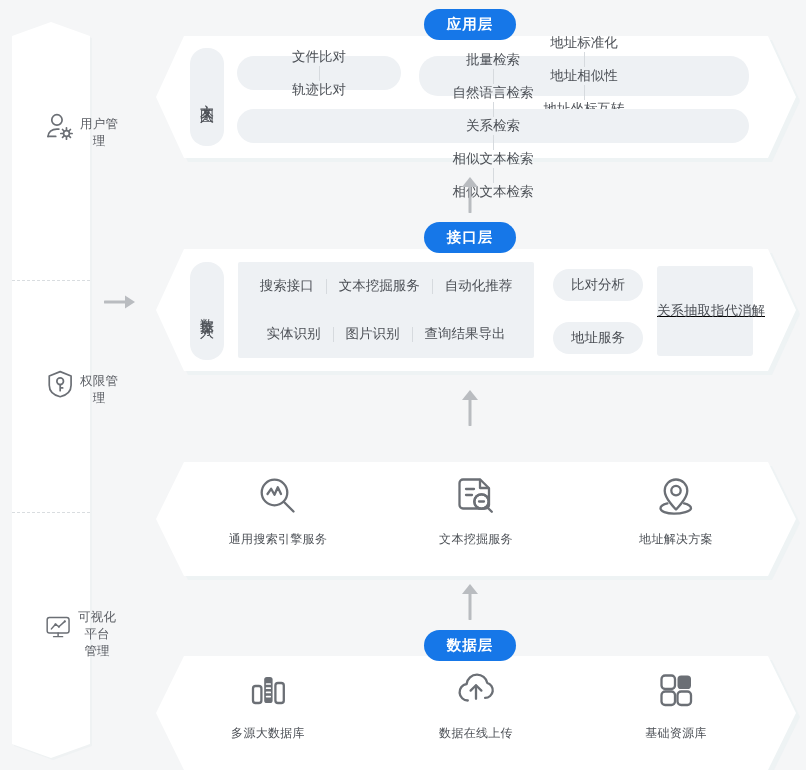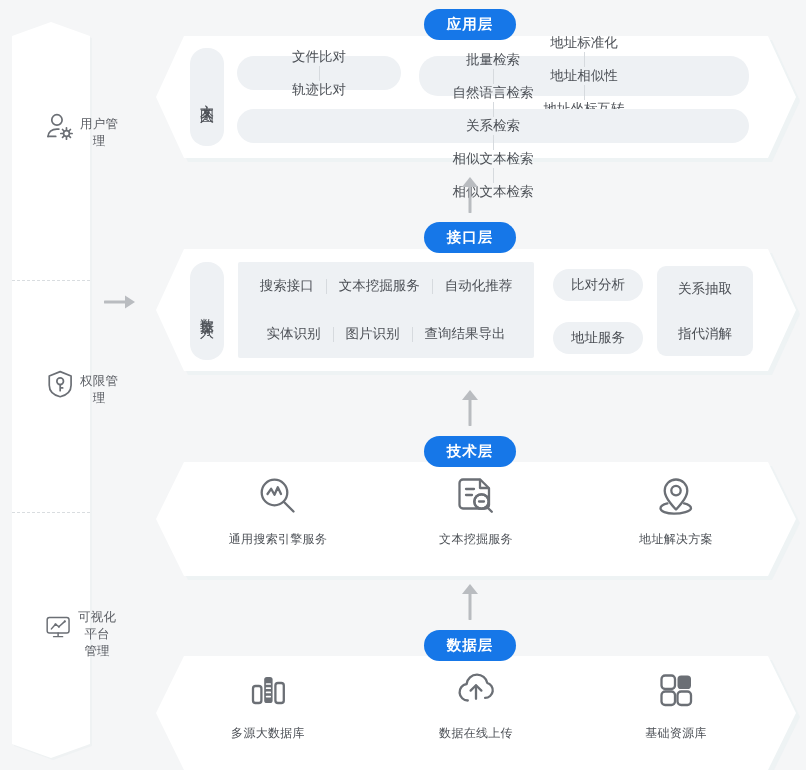--- a/index.html
+++ b/index.html
@@ -92,22 +92,22 @@
   }
   .gridgroup{
     position:absolute;z-index:6;background:#eef1f4;border-radius:2px;
     display:grid;grid-template-rows:1fr 1fr;align-items:center;
   }
   .gridgroup .grow{display:flex;align-items:center;justify-content:center;}
   .gridgroup .ci{font-size:13.5px;color:#4c5056;white-space:nowrap;padding:0 12px;}
   .gridgroup .sep{width:1px;height:15px;background:#d6dade;flex:none;}
 
   .stackgroup{
-    position:absolute;z-index:6;background:#eef1f4;border-radius:9px;
-    display:flex;flex-direction:column;align-items:center;justify-content:space-around;
+    position:absolute;z-index:6;background:#eef1f4;border-radius:3px;
+    display:flex;flex-direction:row;align-items:center;justify-content:space-around;text-decoration:underline;
   }
   .stackgroup .ci{font-size:13.5px;color:#4c5056;white-space:nowrap;}
 
   
   .svc{
     position:absolute;z-index:6;width:150px;
     display:flex;flex-direction:column;align-items:center;
   }
   .svc .v-ico{width:46px;height:46px;display:block;margin-bottom:12px;}
   .svc .v-label{font-size:12px;color:#4c5056;letter-spacing:.3px;}
@@ -251,21 +251,20 @@
   <span class="uparrow" style="left:459px;top:388px;">
     <svg viewBox="0 0 22 38" fill="none">
       <path d="M11 37V10" stroke="#b9bcc0" stroke-width="3" stroke-linecap="round"></path>
       <path d="M3 12 11 2l8 10z" fill="#b9bcc0"></path>
     </svg>
   </span>
 
   <div class="panel-glow hexclip" style="left:160px;top:466px;width:640px;height:114px;"></div>
   <div class="panel hexclip" style="left:156px;top:462px;width:640px;height:114px;"></div>
 
-  <div class="badge" style="left:424px;top:436px;">技术层</div>
 
   <div class="svc" style="left:203px;top:473px;">
     <span class="v-ico">
       <svg viewBox="0 0 46 46" fill="none" stroke="#6b6f75" stroke-width="2.3" stroke-linecap="round" stroke-linejoin="round">
         <circle cx="19.5" cy="19.5" r="12.8"></circle>
         <path d="M29 29l9.5 9.5"></path>
         <path d="M12.5 21l3.6-5.2 3.4 6 3.3-7.5 3.2 6.7"></path>
       </svg>
     </span>
     <span class="v-label">通用搜索引擎服务</span>

